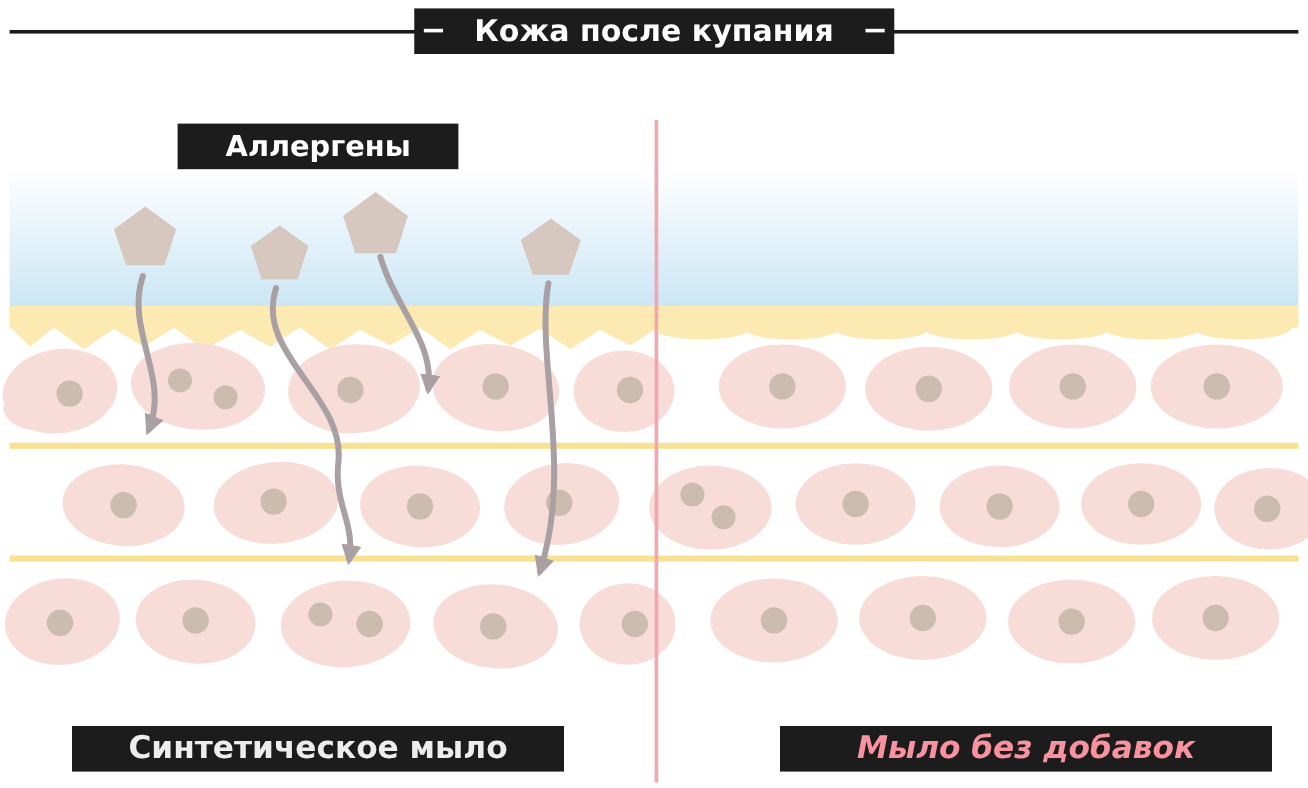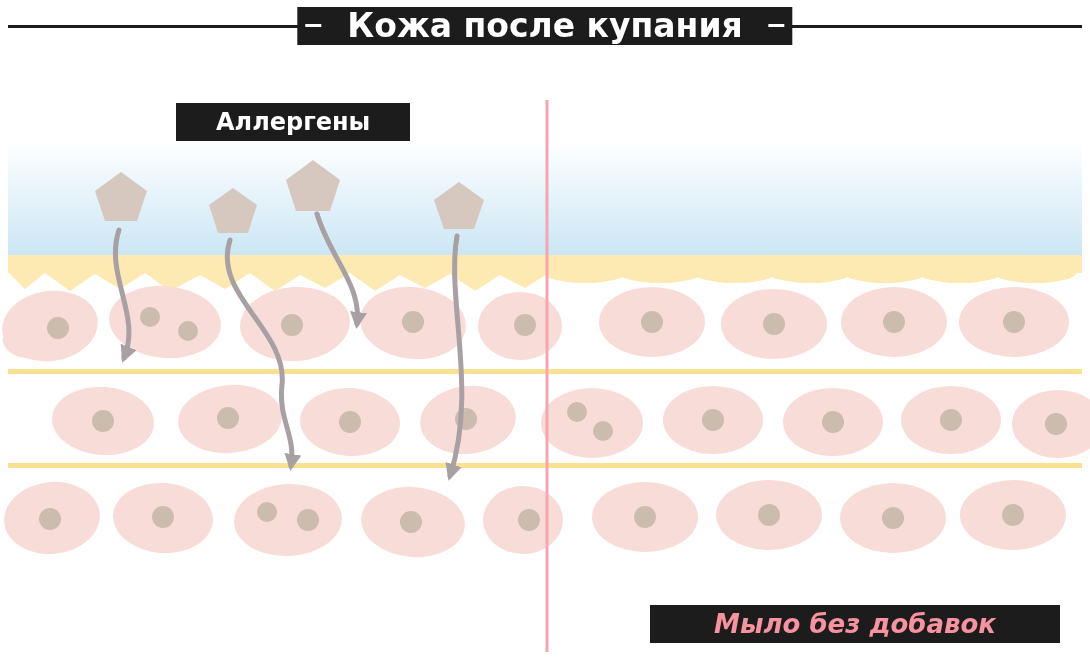--- a/index.html
+++ b/index.html
@@ -10,29 +10,29 @@
   .title-rule{
     position:absolute;top:25px;left:8px;right:8px;height:0;
     border-top:3px solid var(--ink,#1c1c1c);
   }
   .black-label{
     position:absolute;background:var(--ink,#1c1c1c);color:var(--label-text,#ffffff);
     font-weight:bold;white-space:nowrap;text-align:center;
   }
   .title-box{
     top:7px;left:50%;transform:translateX(-50%);
-    font-size:33px;height:38px;line-height:38px;padding:0 50px;
+    font-size:25px;height:38px;line-height:38px;padding:0 50px;
   }
   .title-box::before,.title-box::after{
     content:"";position:absolute;top:17px;width:16px;border-top:3px solid #fff;
   }
   .title-box::before{left:8px}
   .title-box::after{right:8px}
   .allergen-label{
-    top:103px;left:148px;font-size:24px;height:38px;line-height:38px;padding:0 40px;margin-left:28px;
+    top:103px;left:148px;font-size:24px;height:38px;line-height:38px;padding:0 40px;
   }
   .bottom-label{
     top:605px;height:38px;line-height:38px;font-size:26px;
   }
   .bottom-label.left{left:60px;width:410px;color:#ededed;}
   .bottom-label.right{left:650px;width:410px;color:var(--right-label-pink,#f8929e);font-style:italic;}
   svg{position:absolute;top:0;left:0;}
   .cell{fill:var(--cell-pink,#f8dcd8);}
   .nucleus{fill:var(--nucleus-tan,#cbbcae);}
   .band{fill:var(--surface-yellow,#fceab2);}
@@ -167,17 +167,20 @@
 
   <div class="title-rule"></div>
   <div class="black-label title-box">
     <span>Кожа после купания</span>
   </div>
 
   <div class="black-label allergen-label">
     <span>Аллергены</span>
   </div>
 
+  <div class="black-label bottom-label left">
+    <span>Синтетическое мыло</span>
+  </div>
   <div class="black-label bottom-label right">
     <span>Мыло без добавок</span>
   </div>
 
 </div>
 
 </body></html>

